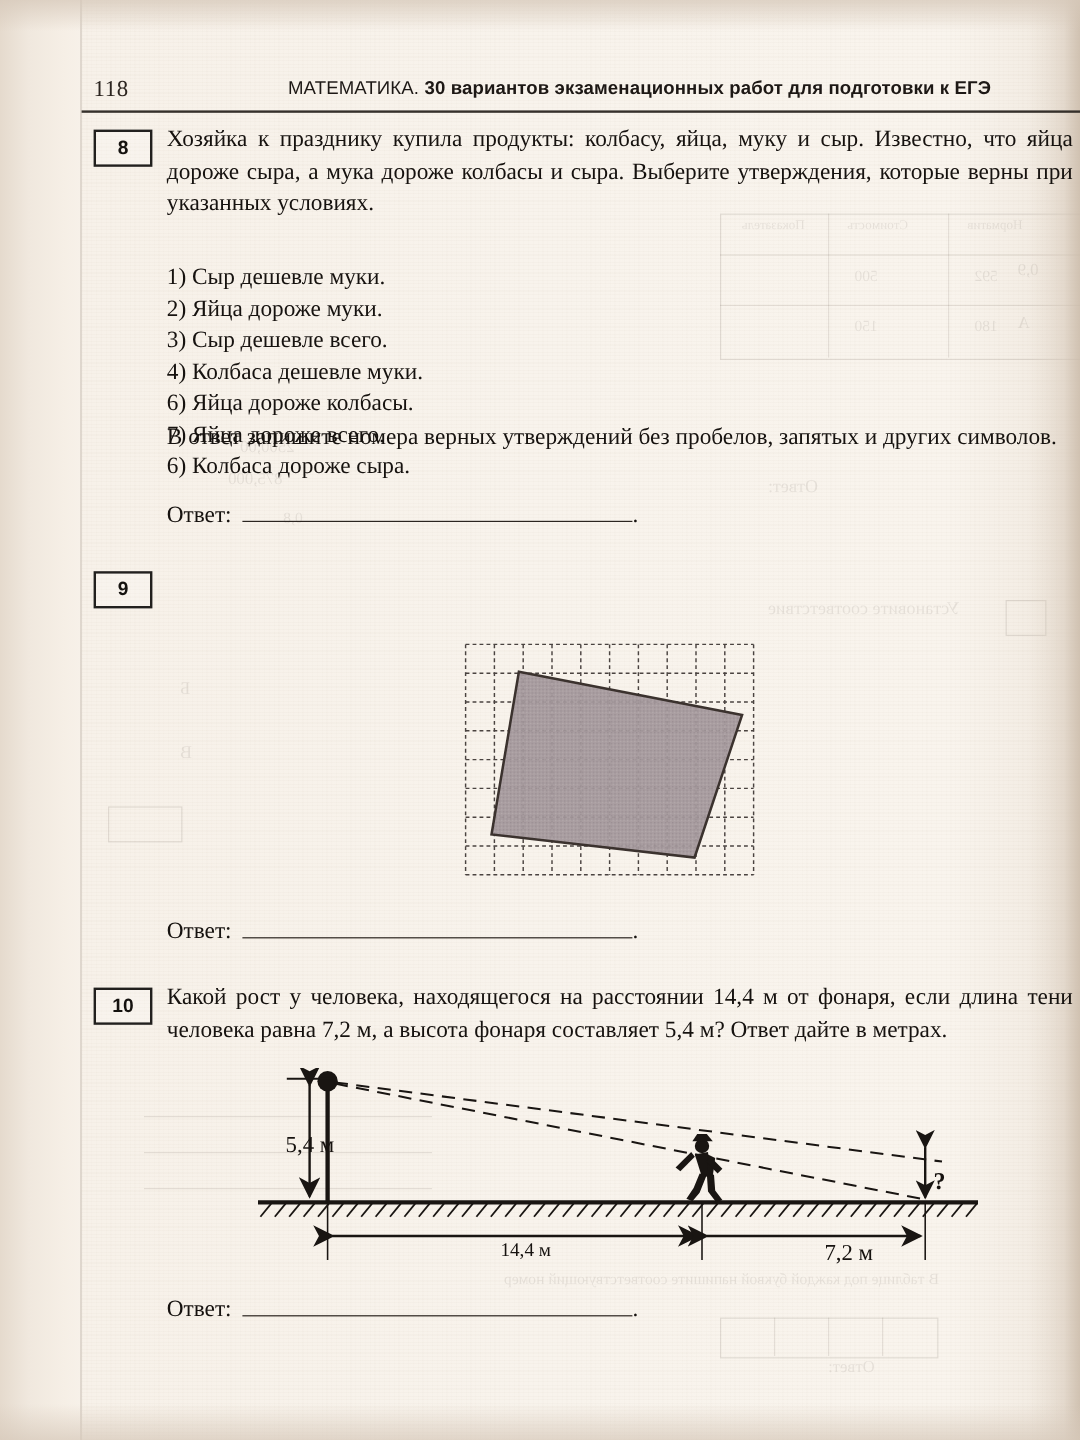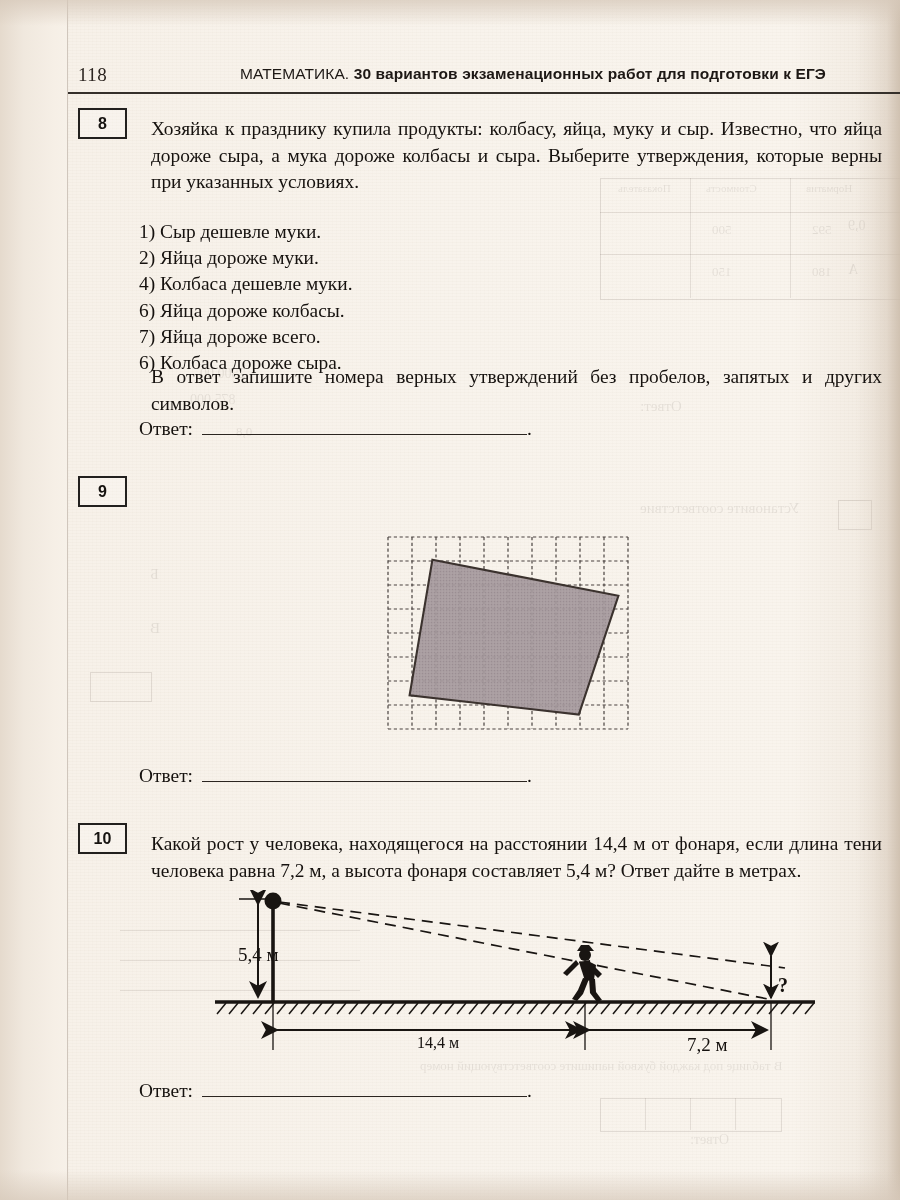--- a/index.html
+++ b/index.html
@@ -53,21 +53,21 @@
   .runhead b{font-weight:bold;}
   .rule{position:absolute;left:68px;top:80px;width:832px;height:2px;background:#35302b;}
 
   .numbox{position:absolute;width:45px;height:27px;border:2px solid #22201e;
     background:rgba(255,255,255,.20);
     font-family:"Liberation Sans",sans-serif;font-size:16px;font-weight:bold;color:#15120f;
     display:flex;align-items:center;justify-content:center;}
 
   .body{position:absolute;font-size:19.4px;line-height:26.5px;color:#16120f;
     font-family:"Liberation Serif",serif;text-align:justify;}
-  .body p{margin:12px;}
+  .body p{margin:0;}
   .lst{position:absolute;font-size:19.4px;line-height:26.2px;color:#16120f;margin-top:37px;}
   .lst div{margin:0;white-space:nowrap;}
 
   .ansrow{position:absolute;font-size:19.4px;color:#16120f;}
   .anslabel{display:inline-block;}
   .ansline{display:inline-block;height:16px;border-bottom:1.6px solid #2b2520;vertical-align:baseline;}
   .ansdot{display:inline-block;}
 
   svg{display:block;}
 </style>
@@ -125,20 +125,21 @@
   <div class="rule"></div>
 
   <div class="numbox" style="left:78px;top:96px;">8</div>
   <div class="body" style="left:139px;top:92px;width:755px;">
     <p>Хозяйка к празднику купила продукты: колбасу, яйца, муку и сыр. Известно, что яйца дороже сыра, а мука дороже колбасы и сыра. Выберите утверждения, которые верны при указанных условиях.</p>
   </div>
 
   <div class="lst" style="left:139px;top:170px;width:430px;">
     <div>1) Сыр дешевле муки.</div>
     <div>2) Яйца дороже муки.</div>
+    <div>3) Сыр дешевле всего.</div>
     <div>4) Колбаса дешевле муки.</div>
     <div>6) Яйца дороже колбасы.</div>
     <div>7) Яйца дороже всего.</div>
     <div>6) Колбаса дороже сыра.</div>
   </div>
 
   <div class="body" style="left:139px;top:340px;width:755px;">
     <p>В ответ запишите номера верных утверждений без пробелов, запятых и других символов.</p>
   </div>
 

